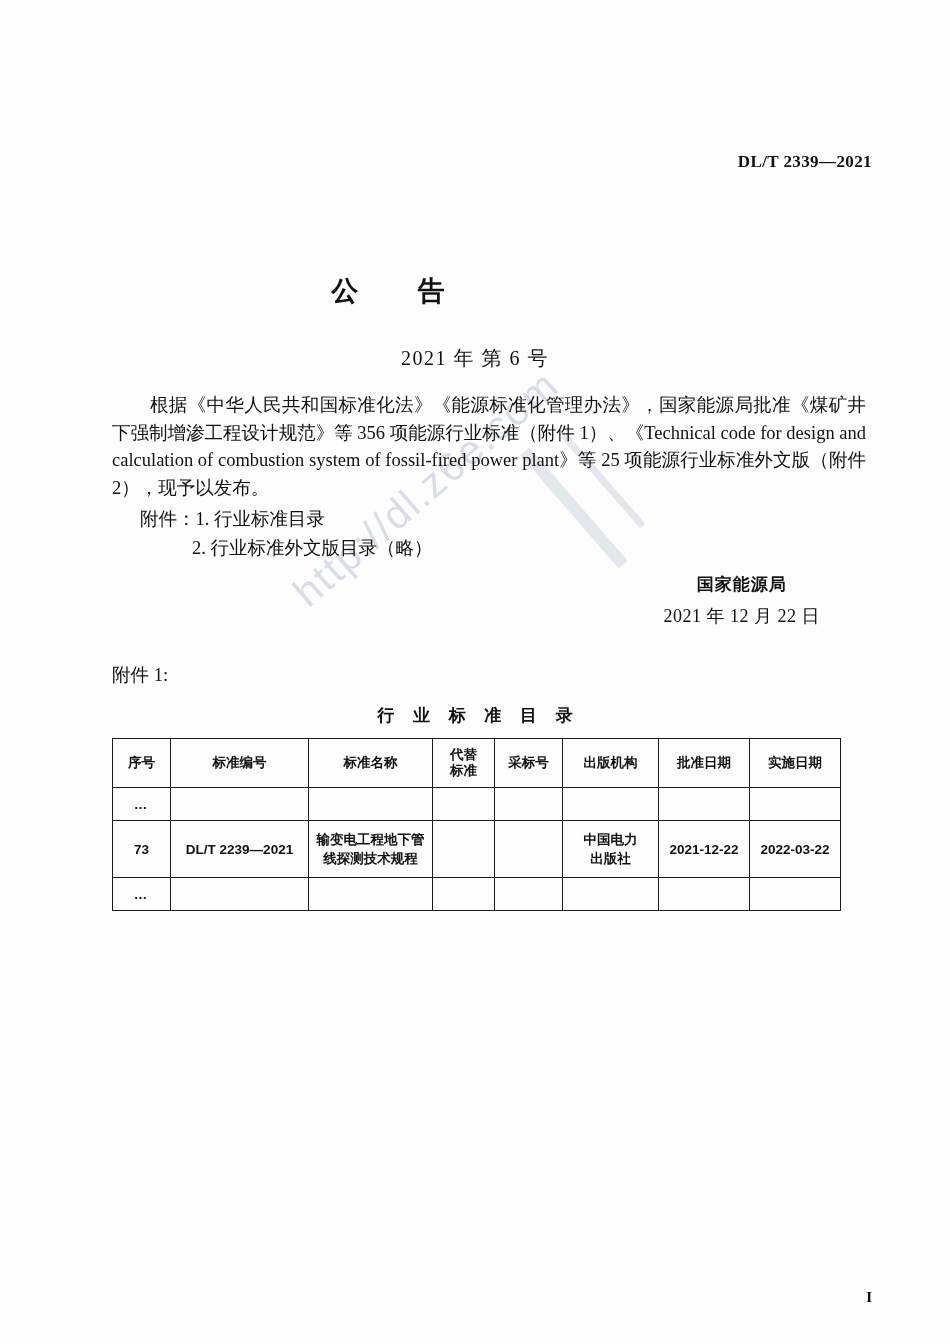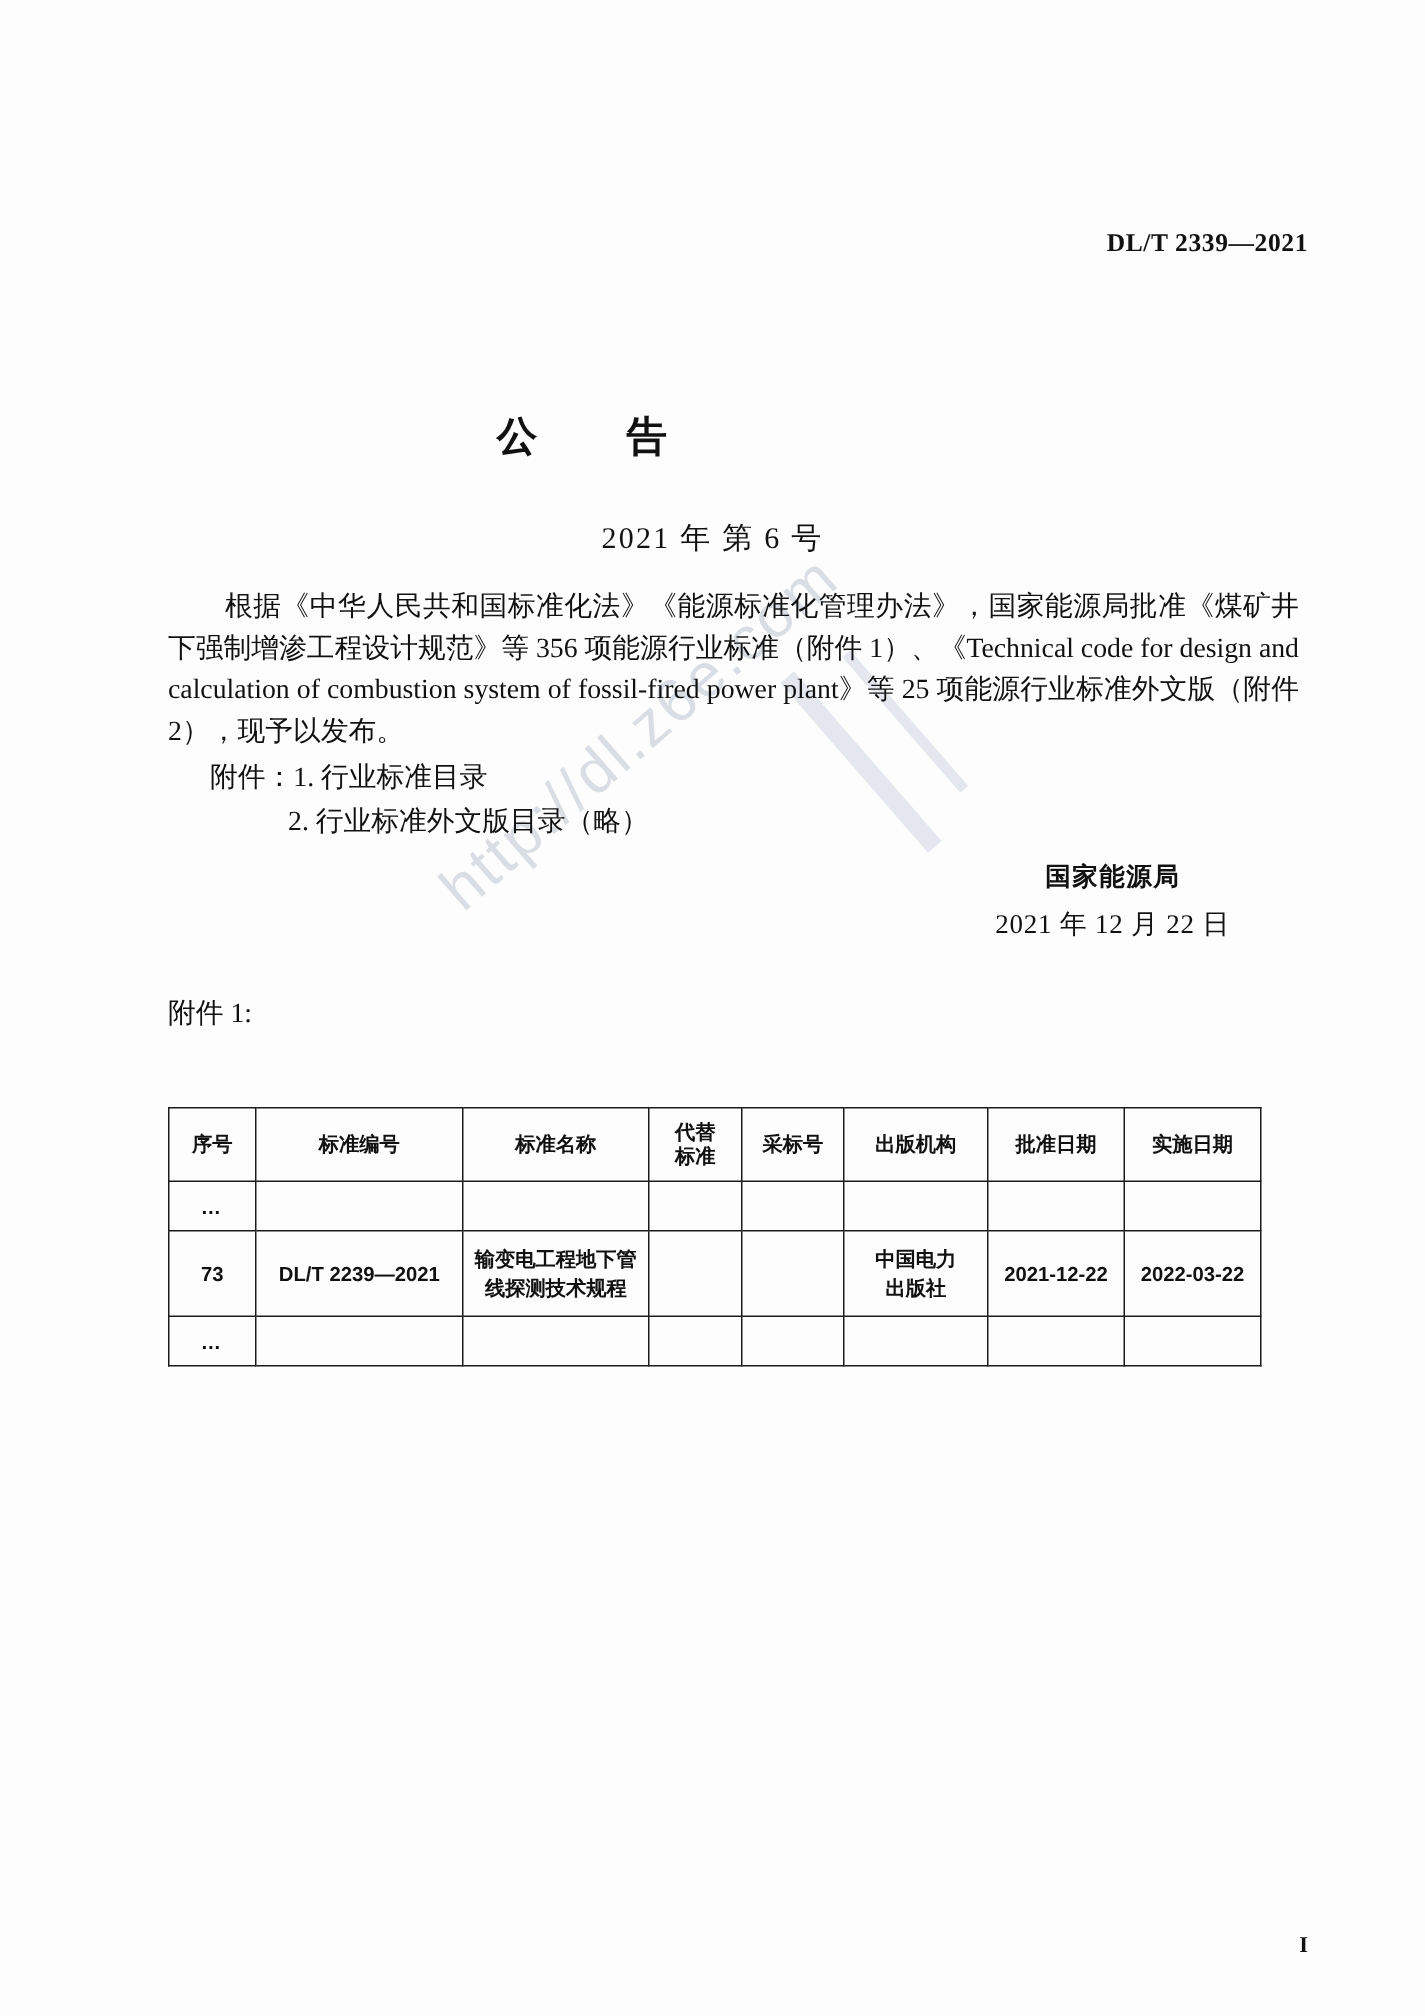--- a/index.html
+++ b/index.html
@@ -268,20 +268,21 @@
       <span>2. 行业标准外文版目录（略）</span>
     </div>
   </div>
 
   <div class="signature">
     <div class="sign-org">国家能源局</div>
     <div class="sign-date">2021 年 12 月 22 日</div>
   </div>
 
   <div class="annex-label">附件 1:</div>
+  <div class="table-title">行 业 标 准 目 录</div>
 
   <table class="catalog-table">
     <colgroup>
       <col class="c-seq">
         <col class="c-code">
         <col class="c-name">
         <col class="c-repl">
       <col class="c-adopt">
         <col class="c-pub">
         <col class="c-appr">

